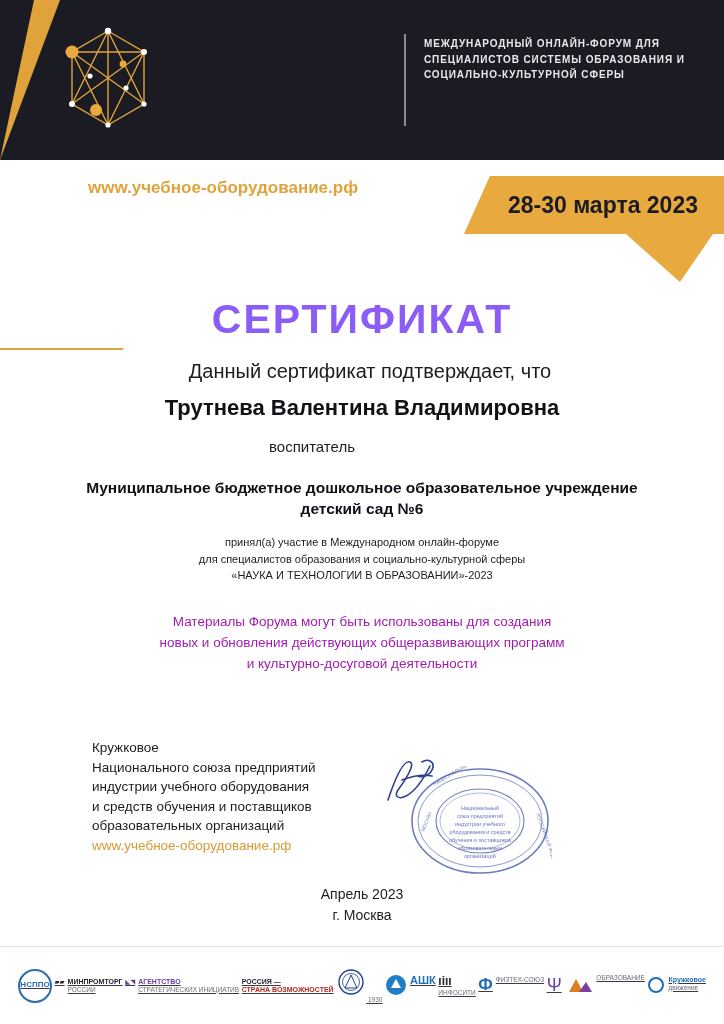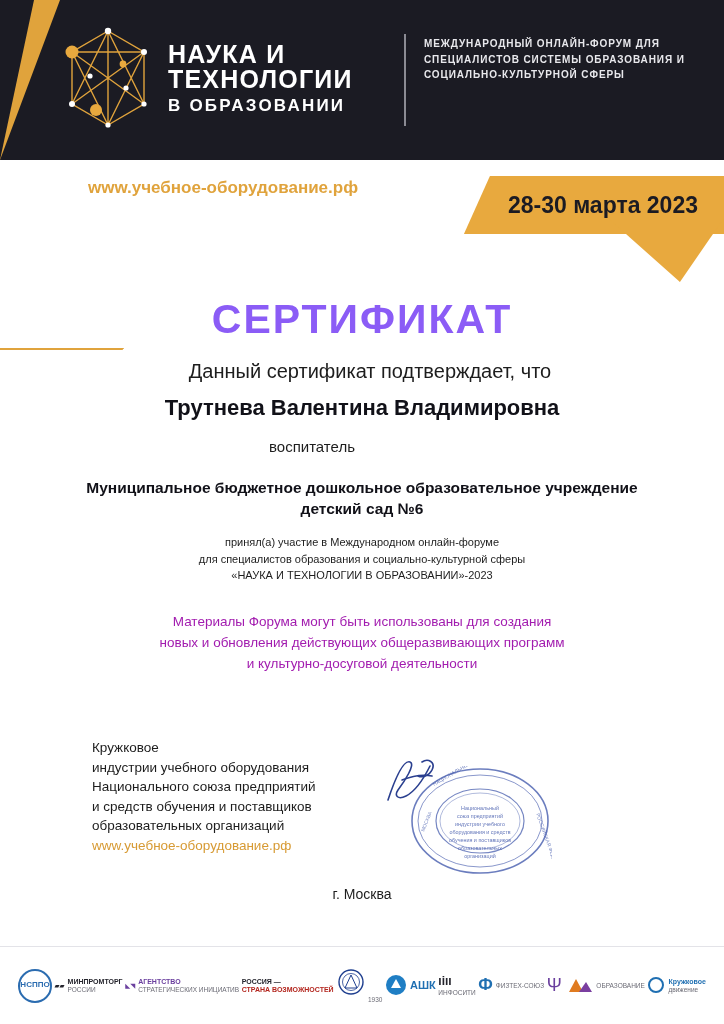--- a/index.html
+++ b/index.html
@@ -240,25 +240,25 @@
     height: 78px;
     border-top: 1px solid #e3e3e8;
     display: flex;
     align-items: center;
     justify-content: space-between;
     padding: 0 18px;
     box-sizing: border-box;
   }
   .flogo {
     display: flex;
-    align-items: center;
     font-size: 6.5px;
     color: #3a3a44;
     line-height: 1.1;
     white-space: nowrap;
+    text-decoration: underline;
   }
   .flogo .glyph {
     display: inline-block;
     margin-right: 3px;
   }
   .circle-logo {
     width: 30px; height: 30px;
     border-radius: 50%;
     border: 2px solid #2b6cb0;
     color: #2b6cb0;
@@ -301,25 +301,20 @@
             <circle cx="30" cy="50" r="2.6"></circle>
             <circle cx="66" cy="62" r="2.6"></circle>
           </g>
           <g fill="#e8a93e">
             <circle cx="12" cy="26" r="6.5"></circle>
             <circle cx="36" cy="84" r="6"></circle>
             <circle cx="63" cy="38" r="3.4"></circle>
           </g>
         </svg>
       </div>
-      <div class="logo-text">
-        <div class="logo-line1">НАУКА И</div>
-        <div class="logo-line2">ТЕХНОЛОГИИ</div>
-        <div class="logo-line3">В ОБРАЗОВАНИИ</div>
-      </div>
     </div>
 
     <div class="header-divider"></div>
     <div class="header-sub">МЕЖДУНАРОДНЫЙ ОНЛАЙН-ФОРУМ ДЛЯ СПЕЦИАЛИСТОВ СИСТЕМЫ ОБРАЗОВАНИЯ И СОЦИАЛЬНО-КУЛЬТУРНОЙ СФЕРЫ</div>
   </div>
 
   <div class="urlbar">
     <div class="site">www.учебное-оборудование.рф</div>
     <div class="date-badge">28-30 марта 2023</div>
   </div>
@@ -339,22 +334,22 @@
   </div>
 
   <div class="materials">
     <div>Материалы Форума могут быть использованы для создания</div>
     <div>новых и обновления действующих общеразвивающих программ</div>
     <div>и культурно-досуговой деятельности</div>
   </div>
 
   <div class="sign-block">
     <div>Кружковое</div>
+    <div>Национального союза предприятий</div>
     <div>индустрии учебного оборудования</div>
-    <div>Национального союза предприятий</div>
     <div>и средств обучения и поставщиков</div>
     <div>образовательных организаций</div>
     <div class="site-link">www.учебное-оборудование.рф</div>
   </div>
 
   <div class="sig-scribble">
     <svg width="90" height="60" viewBox="0 0 90 60" xmlns="http://www.w3.org/2000/svg">
       <g fill="none" stroke="#2a3f8f" stroke-width="1.6" stroke-linecap="round">
         <path d="M10,48 C18,24 26,8 32,10 C38,12 26,30 20,38 C16,44 20,48 28,44 C38,39 46,26 52,14"></path>
         <path d="M24,28 C34,24 44,22 54,24"></path>
@@ -382,20 +377,21 @@
       </g>
       <g fill="#3a52a8" opacity="0.7" font-family="Liberation Sans, sans-serif" font-size="5">
         <text transform="translate(16,66) rotate(-68)">МОСКВА</text>
         <text transform="translate(128,48) rotate(70)">РОССИЙСКАЯ ФЕДЕРАЦИЯ</text>
         <text transform="translate(26,20) rotate(-30)">НАЦИОНАЛЬНЫЙ СОЮЗ ПРЕДПРИЯТИЙ</text>
       </g>
     </svg>
   </div>
 
   <div class="place-date">
+    <div>Апрель 2023</div>
     <div>г. Москва</div>
   </div>
 
   <div class="footer">
 
     <div class="flogo">
       <span class="circle-logo">НСППО</span>
     </div>
 
     <div class="flogo">

